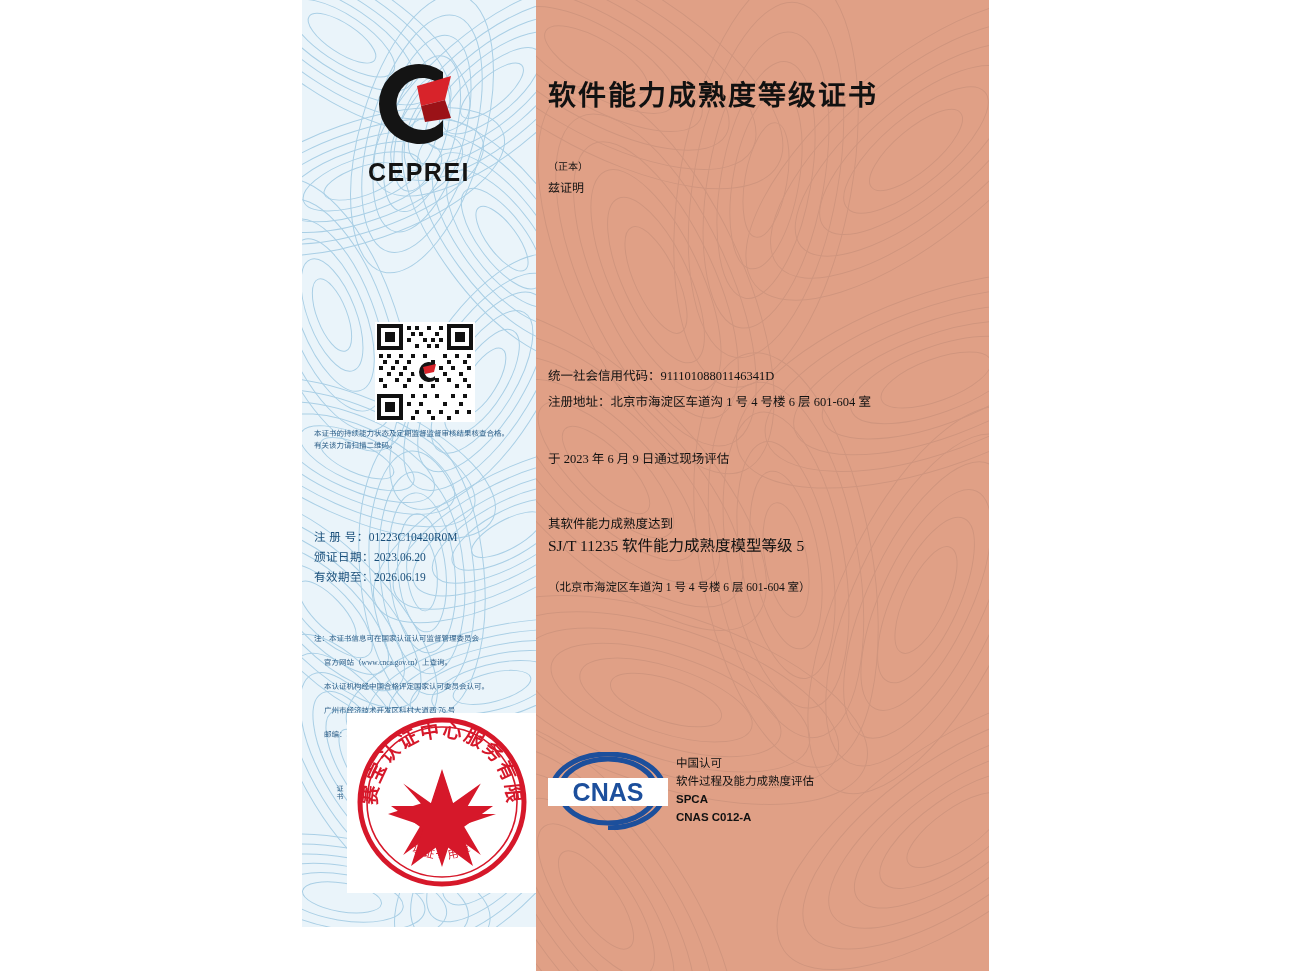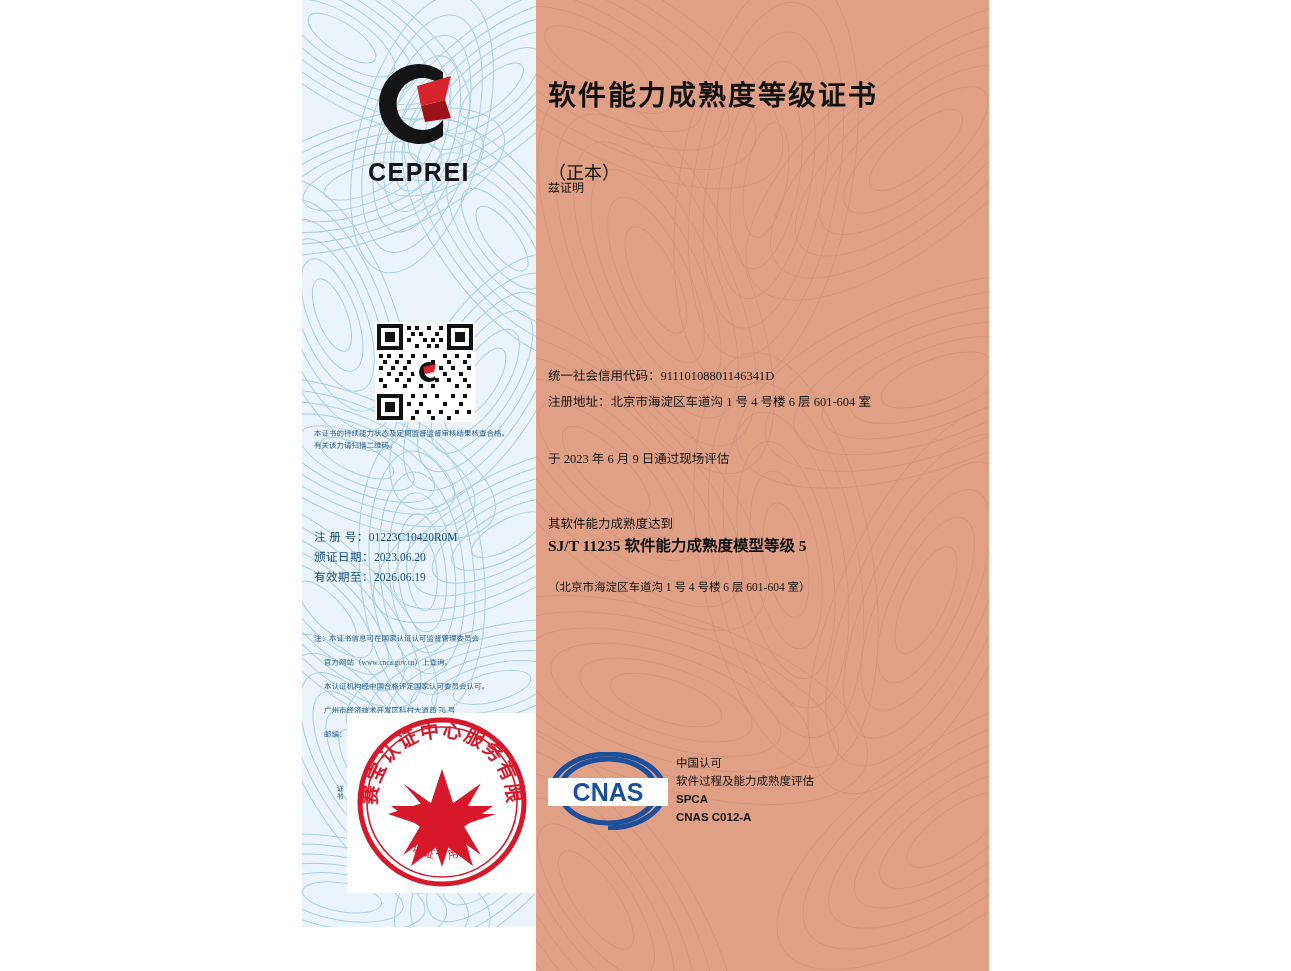--- a/index.html
+++ b/index.html
@@ -163,21 +163,21 @@
     font-weight: bold;
     font-size: 28px;
     letter-spacing: 2px;
     color: #111111;
     white-space: nowrap;
   }
   .copy-label {
     position: absolute;
     left: 12px;
     top: 158px;
-    font-size: 18px;
+    font-size: 10px;
     color: #111111;
   }
   .certify-label {
     position: absolute;
     left: 12px;
     top: 178px;
     font-size: 12px;
     color: #111111;
   }
   .credit-code {
@@ -209,21 +209,21 @@
     left: 12px;
     top: 513px;
     font-size: 12.5px;
     color: #111111;
   }
   .maturity-level {
     position: absolute;
     left: 12px;
     top: 533px;
     font-size: 15.5px;
-    font-weight: bold;
+    font-weight: normal;
     color: #111111;
     white-space: nowrap;
   }
   .site-address {
     position: absolute;
     left: 12px;
     top: 578px;
     font-size: 11.5px;
     color: #111111;
     white-space: nowrap;

